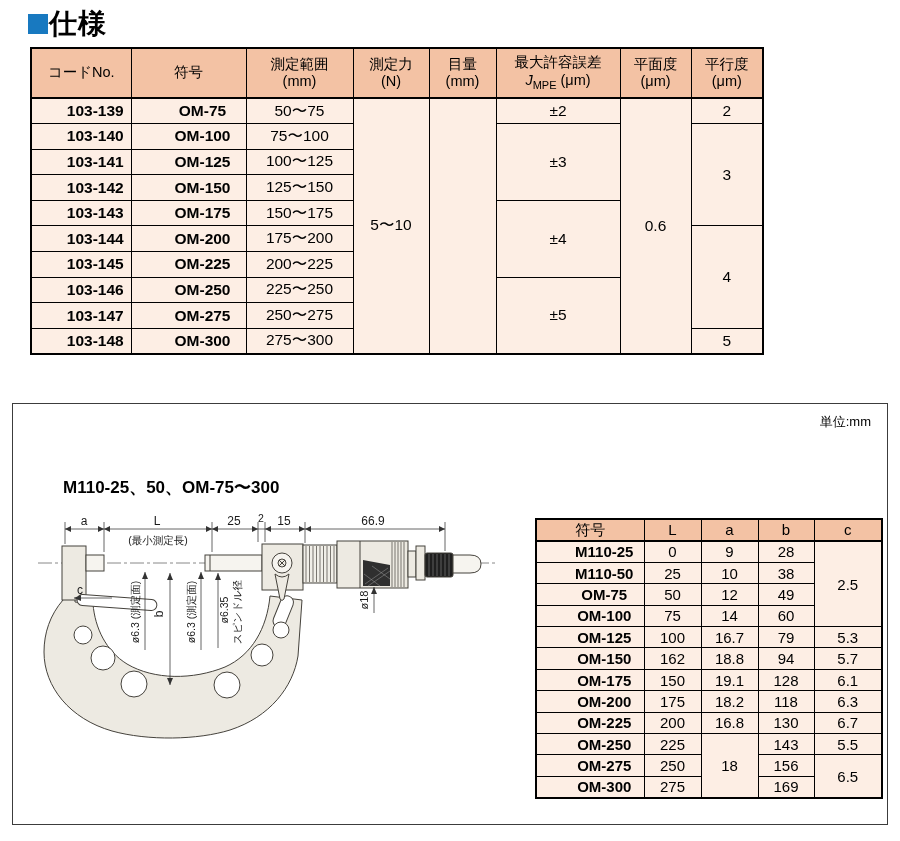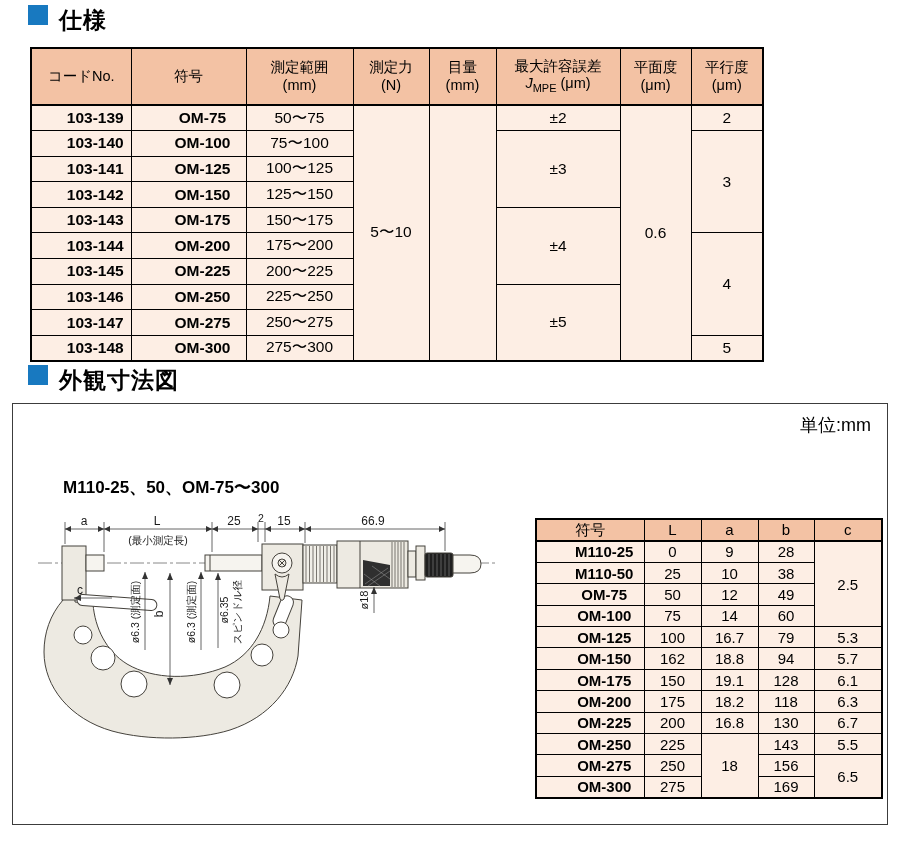--- a/index.html
+++ b/index.html
@@ -1,39 +1,39 @@
 <!DOCTYPE html>
 <html style="--accent: #1879c0; --header-bg: #f3c2a4; --cell-bg: #fdeee4;"><head>
 <meta charset="utf-8">
 <style>
   * { box-sizing: border-box; margin: 0; padding: 0; }
   html,body { width: 900px; height: 841px; background: #fff; overflow: hidden;
               font-family: "Liberation Sans", "DejaVu Sans", sans-serif; color:#000; }
   #page { position: relative; width: 900px; height: 841px; background:#fff; }
 
-  .section-title { position:absolute; display:flex; align-items:flex-start; gap:11px;
-                   font-size:23px; font-weight:700; letter-spacing:1px; }
+  .section-title { position:absolute; display:flex; align-items:center; gap:1px;
+                   font-size:28px; font-weight:700; letter-spacing:1px; }
   .section-title .sq { width:20px; height:20px; background:var(--accent,#1879c0); flex:0 0 auto; }
 
   table.datatable { border-collapse:collapse; table-layout:fixed; border:2.5px solid #000; }
   table.datatable th, table.datatable td {
       border:1px solid #000; text-align:center; vertical-align:middle;
       padding:0; background:var(--cell-bg,#fdeee4); font-weight:400; }
   table.datatable thead th { background:var(--header-bg,#f3c2a4); border-bottom:2.5px solid #000;
       font-size:14.5px; line-height:1.2; font-weight:400; }
   table.datatable td.b { font-weight:700;padding-left:28px; }
 
   #spec-table { position:absolute; left:30px; top:47px; width:732px; font-size:15.5px; }
-  #spec-table thead tr { height:57px;padding-left:16px; }
+  #spec-table thead tr { height:50px;padding-left:16px; }
   #spec-table tbody tr { height:25.6px; }
 
   #dims-box { position:absolute; left:12px; top:403px; width:876px; height:422px;
               border:1.5px solid #3c3c3c; background:#fff; }
   #model-label { position:absolute; left:50px; top:26px; font-size:17px; font-weight:700;margin-top:46px; }
-  #unit-label  { position:absolute; right:16px; top:9px; font-size:18px; }
+  #unit-label  { position:absolute; right:16px; top:9px; font-size:13px; }
 
   #dim-table { position:absolute; left:535px; top:518px; width:346px; font-size:15px; }
   #dim-table thead tr { height:22px; }
   #dim-table tbody tr { height:21.4px; }
   #dim-table thead th { font-size:15px; border-bottom:2px solid #000; }
   #dim-table { border-width:2px; }
 
   #drawing-svg { position:absolute; left:30px; top:500px; }
   sub { font-size:11px; }
   i { font-style:italic; }
@@ -151,24 +151,20 @@
         </tr>
         <tr>
           <td class="b">103-148</td>
           <td class="b">OM-300</td>
           <td>275〜300</td>
           <td>5</td>
         </tr>
       </tbody>
     </table>
 
-  <div class="section-title" style="left:28px; top:365px;">
-    <span class="sq"></span>
-    <span>外観寸法図</span>
-  </div>
 
   <div id="dims-box">
     <div id="model-label">M110-25、50、OM-75〜300</div>
     <div id="unit-label">単位:mm</div>
   </div>
 
   <svg id="drawing-svg" width="500" height="310" viewBox="0 0 500 310">
     <g fill="none" stroke="#45423c" stroke-width="1">
 
       <line x1="8" y1="63" x2="468" y2="63" stroke="#6a6a6a" stroke-width="0.8" stroke-dasharray="14 3 3 3"></line>

